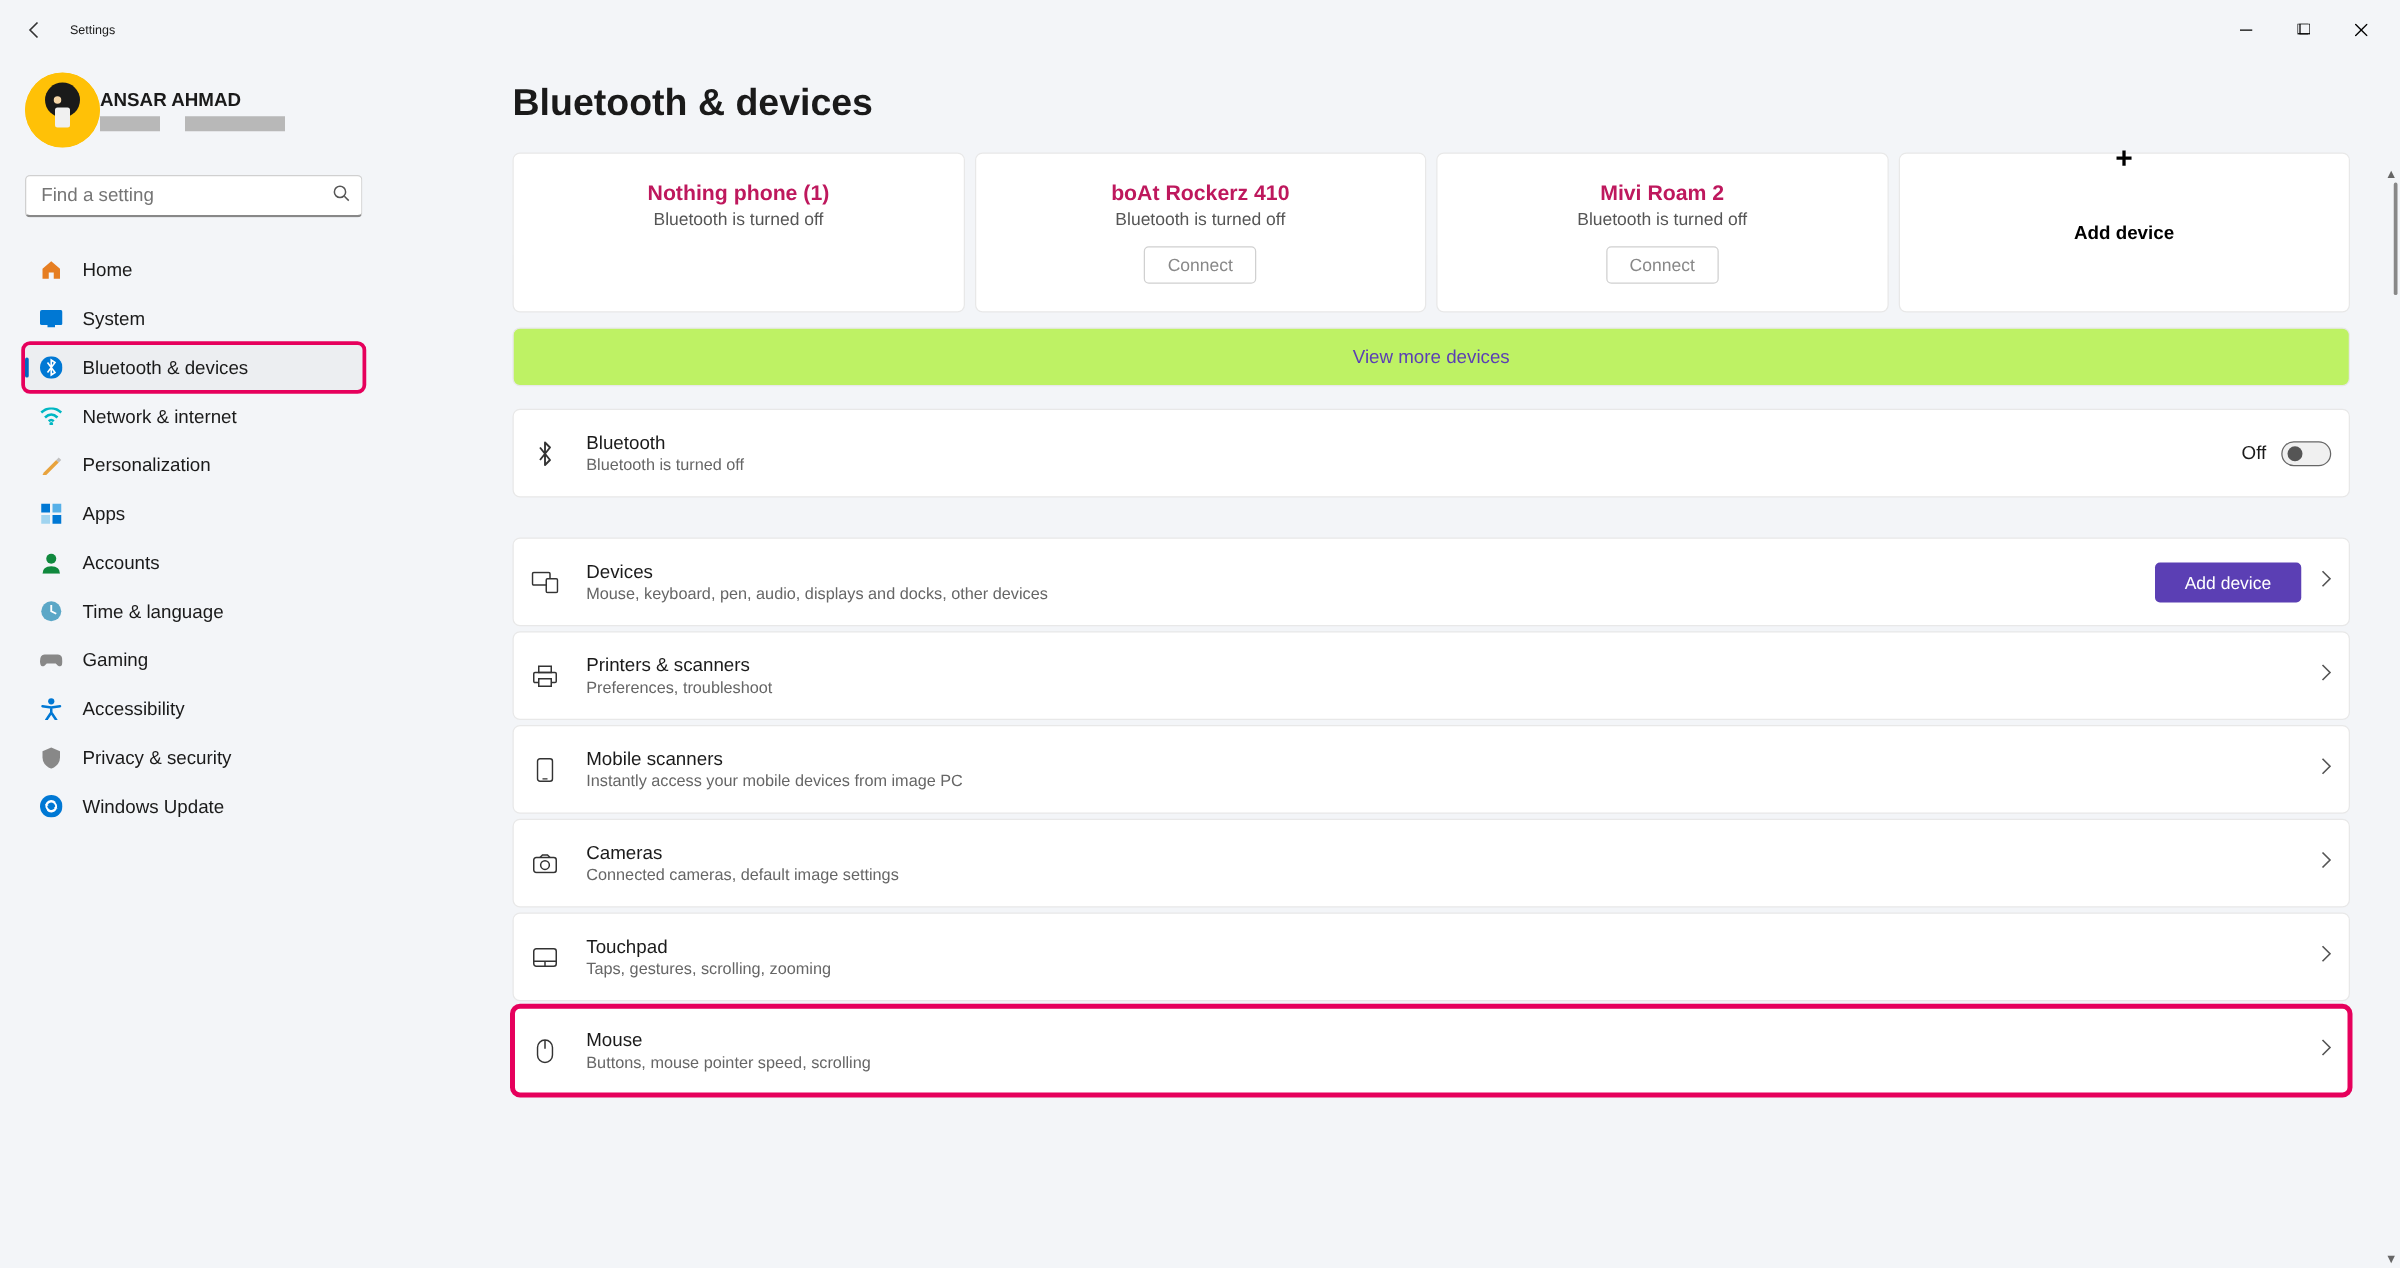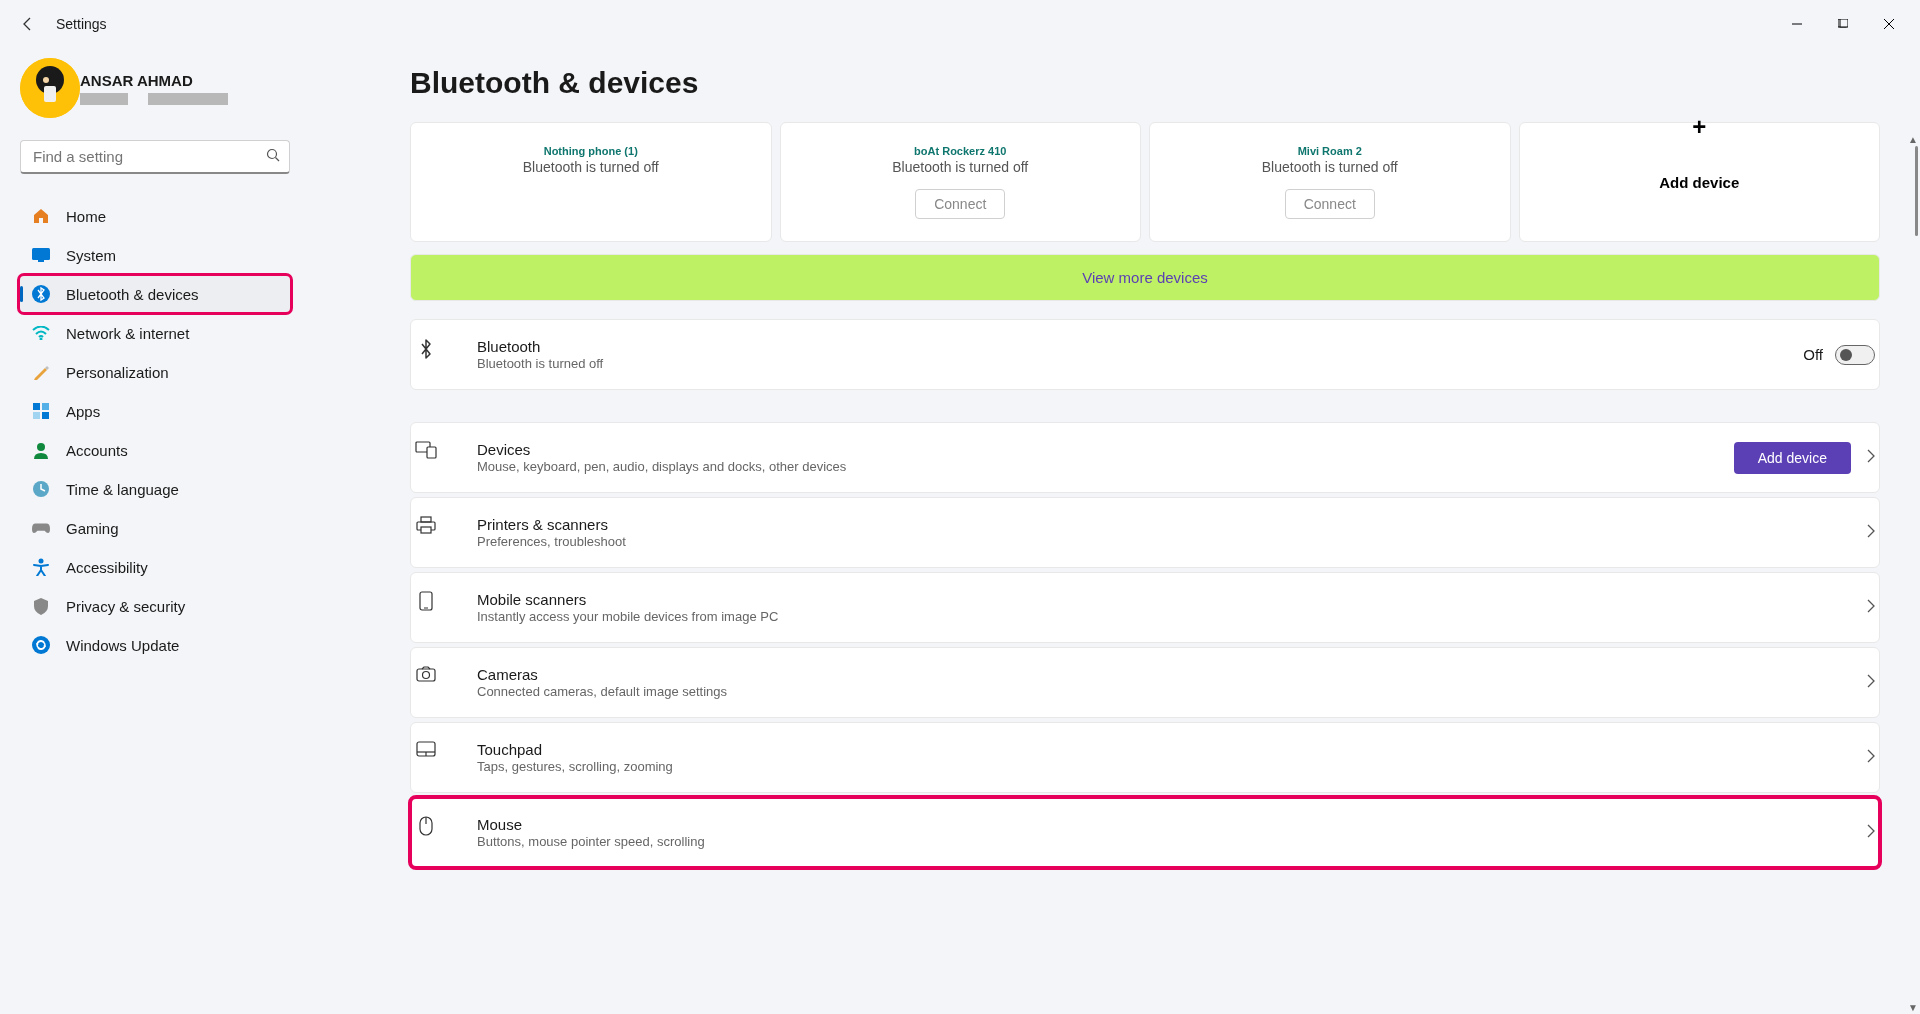--- a/index.html
+++ b/index.html
@@ -1,20 +1,20 @@
 <!DOCTYPE html>
 <html><head>
 <meta charset="utf-8">
 <style>
 * { margin: 0; padding: 0; box-sizing: border-box; font-family: "Segoe UI", -apple-system, sans-serif; }
 body { background: #f3f5f8; width: 1920px; height: 1014px; overflow: hidden; position: relative; }
 
 .titlebar { display: flex; align-items: center; height: 48px; padding: 0 8px; }
 .back-btn { width: 40px; height: 40px; display: flex; align-items: center; justify-content: center; cursor: pointer; border-radius: 4px; }
-.title-text { font-size: 14px; margin-left: 8px; color: #1a1a1a; }
+.title-text { font-size: 10px; margin-left: 8px; color: #1a1a1a; }
 .winctrl { margin-left: auto; display: flex; }
 .winctrl div { width: 46px; height: 32px; display: flex; align-items: center; justify-content: center; cursor: pointer; }
 
 .layout { display: flex; height: calc(100% - 48px); }
 
 .sidebar { width: 310px; padding: 10px 4px 0 20px; flex-shrink: 0; }
 .account { display: flex; align-items: center; gap: 0; padding: 0 0 22px 0; }
 .avatar { width: 60px; height: 60px; border-radius: 50%; background: #ffc107; display: flex; align-items: center; justify-content: center; overflow: hidden; }
 .avatar svg { width: 60px; height: 60px; }
 .acct-text .name { font-weight: 600; font-size: 15px; color: #1a1a1a; }
@@ -32,29 +32,29 @@
 .nav-item.active { background: #eceef1; }
 .nav-item.active::before { content: ""; position: absolute; left: 0; top: 10px; bottom: 10px; width: 3px; background: #0067c0; border-radius: 2px; }
 .nav-item .nicon { width: 18px; height: 18px; display: flex; align-items: center; justify-content: center; }
 .nav-item.highlighted { outline: 3px solid #e6005c; outline-offset: 0; }
 
 .content { flex: 1; padding: 18px 40px 0 100px; overflow-y: auto; position: relative; }
 .page-title { font-size: 30px; font-weight: 600; color: #1a1a1a; margin-bottom: 22px; }
 
 .device-row { display: flex; gap: 8px; margin-bottom: 12px; }
 .device-card { flex: 1; background: #fff; border: 1px solid #e8e8e8; border-radius: 6px; padding: 22px 16px; text-align: center; display: flex; flex-direction: column; align-items: center; min-height: 114px; }
-.device-card .dname { font-size: 11px; font-weight: 600; color: #0f766e; }
+.device-card .dname { font-size: 17px; font-weight: 600; color: #be185d; }
 .device-card .dstatus { font-size: 14px; color: #555; margin-top: 2px; }
 .device-card .connect-btn { margin-top: 14px; padding: 6px 18px; border: 1px solid #d0d0d0; border-radius: 4px; background: #fff; font-size: 14px; color: #888; cursor: default; }
 .add-device-card { justify-content: center; font-size: 15px; font-weight: 600; position: relative; }
 .add-device-card .plus { position: absolute; top: -10px; font-size: 24px; font-weight: 600; }
 
 .view-more { background: #bef264; border: 1px solid #e8e8e8; border-radius: 6px; padding: 14px; text-align: center; color: #5b3fb4; font-size: 15px; cursor: pointer; margin-bottom: 18px; }
 
-.setting-row { background: #fff; border: 1px solid #e8e8e8; border-radius: 6px; padding: 18px 4px; display: flex; gap: 40px; margin-bottom: 4px; cursor: pointer; }
+.setting-row { background: #fff; border: 1px solid #e8e8e8; border-radius: 6px; padding: 18px 14px; display: flex; align-items: center; gap: 22px; margin-bottom: 4px; cursor: pointer; }
 .setting-row .ricon { width: 22px; display: flex; justify-content: center; color: #333; }
 .setting-row .rbody { flex: 1; }
 .setting-row .rtitle { font-size: 15px; color: #1a1a1a; }
 .setting-row .rdesc { font-size: 13px; color: #666; margin-top: 1px; }
 .setting-row .raction { display: flex; align-items: center; gap: 16px; }
 .setting-row .chev { color: #555; }
 .setting-row.highlighted { outline: 4px solid #e6005c; outline-offset: -2px; }
 
 .section-gap { height: 28px; }
 

